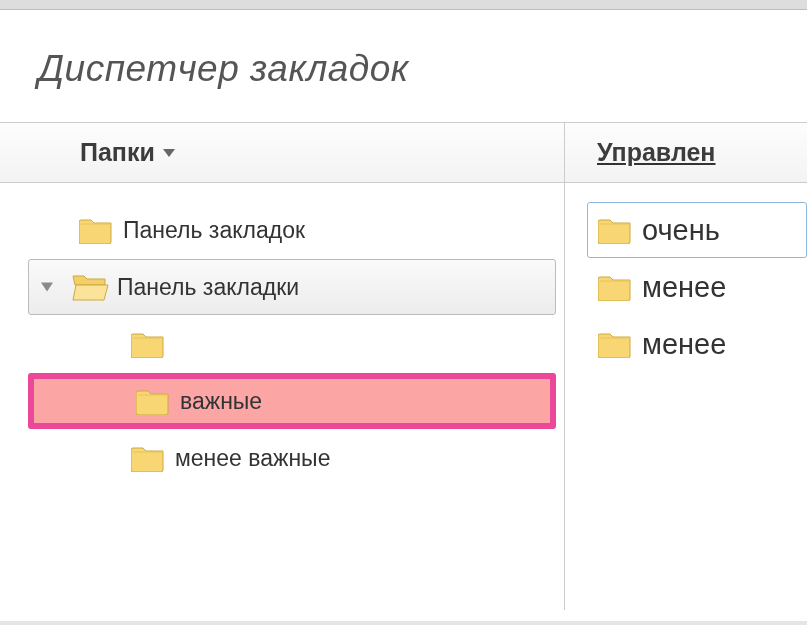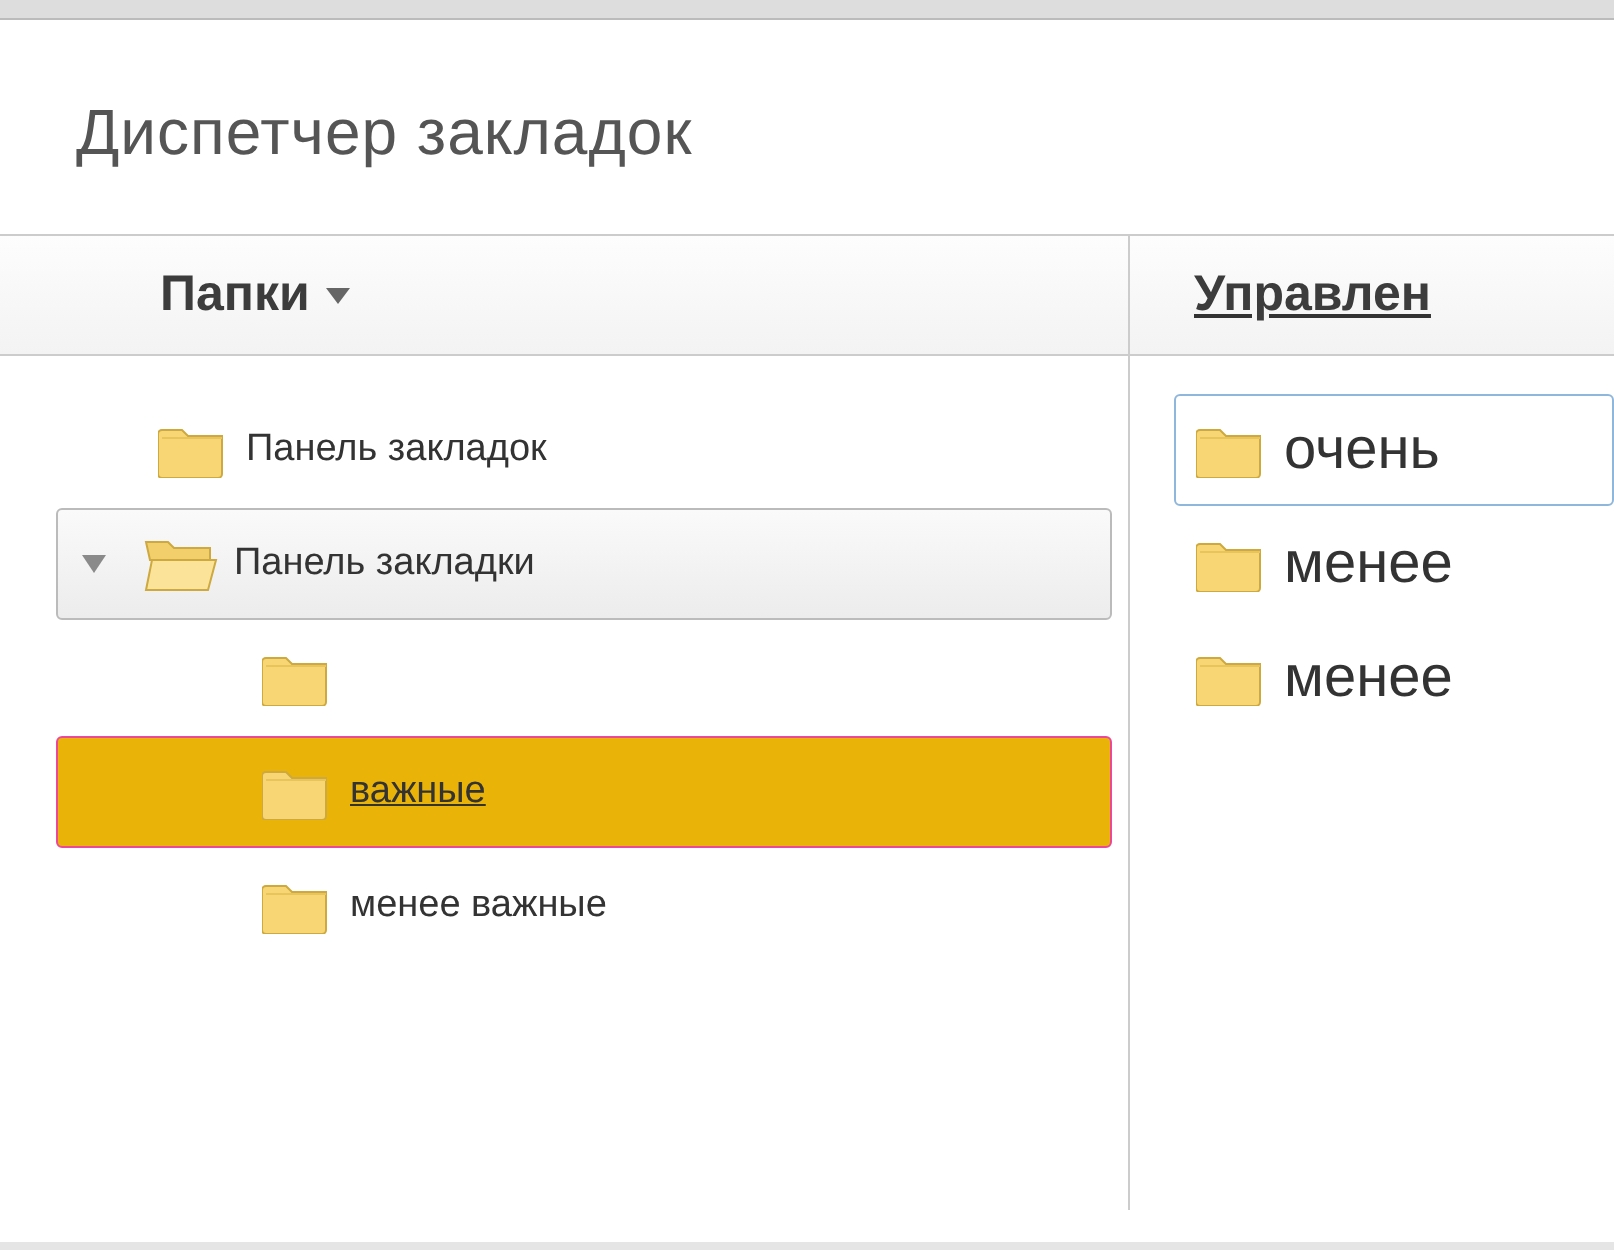--- a/index.html
+++ b/index.html
@@ -11,25 +11,26 @@
       overflow: hidden;
       border-bottom: 4px solid #e5e5e5;
       color: #333;
     }
     .topbar {
       height: 10px;
       background: #ddd;
       border-bottom: 1px solid #bbb;
     }
     .page-title {
-      font-size: 32px;
+      font-size: 37px;
       font-weight: 300;
       color: #555;
       padding: 38px 0 32px 38px;
       letter-spacing: 0.5px;
+      font-style: italic;
     }
     .divider {
       height: 1px;
       background: #ccc;
       width: 100%;
     }
     .toolbar {
       display: flex;
       height: 60px;
       align-items: center;
@@ -76,37 +77,36 @@
     }
     .list-panel {
       flex: 1;
       padding: 18px 0 18px 22px;
     }
 
     .tree-row {
       display: flex;
       align-items: center;
       height: 56px;
-      font-size: 19px;
+      font-size: 23px;
       color: #333;
       position: relative;
       padding-left: 50px;
       border: 1px solid transparent;
       border-radius: 3px;
       margin: 1px 0;
     }
     .tree-row.child { padding-left: 102px; }
     .tree-row.expanded-row {
       background: linear-gradient(#fafafa, #ececec);
       border: 1px solid #bbb;
     }
     .tree-row.selected-row {
-      background: #eab308;
-      border: 1px solid #ec4899;
-      text-decoration: underline;
+      background: #fca5a5;
+      border: 6px solid #ec4899;
     }
     .expander {
       position: absolute;
       left: 12px;
       top: 50%;
       transform: translateY(-50%);
       width: 0; height: 0;
       border-left: 6px solid transparent;
       border-right: 6px solid transparent;
       border-top: 9px solid #8a8a8a;

